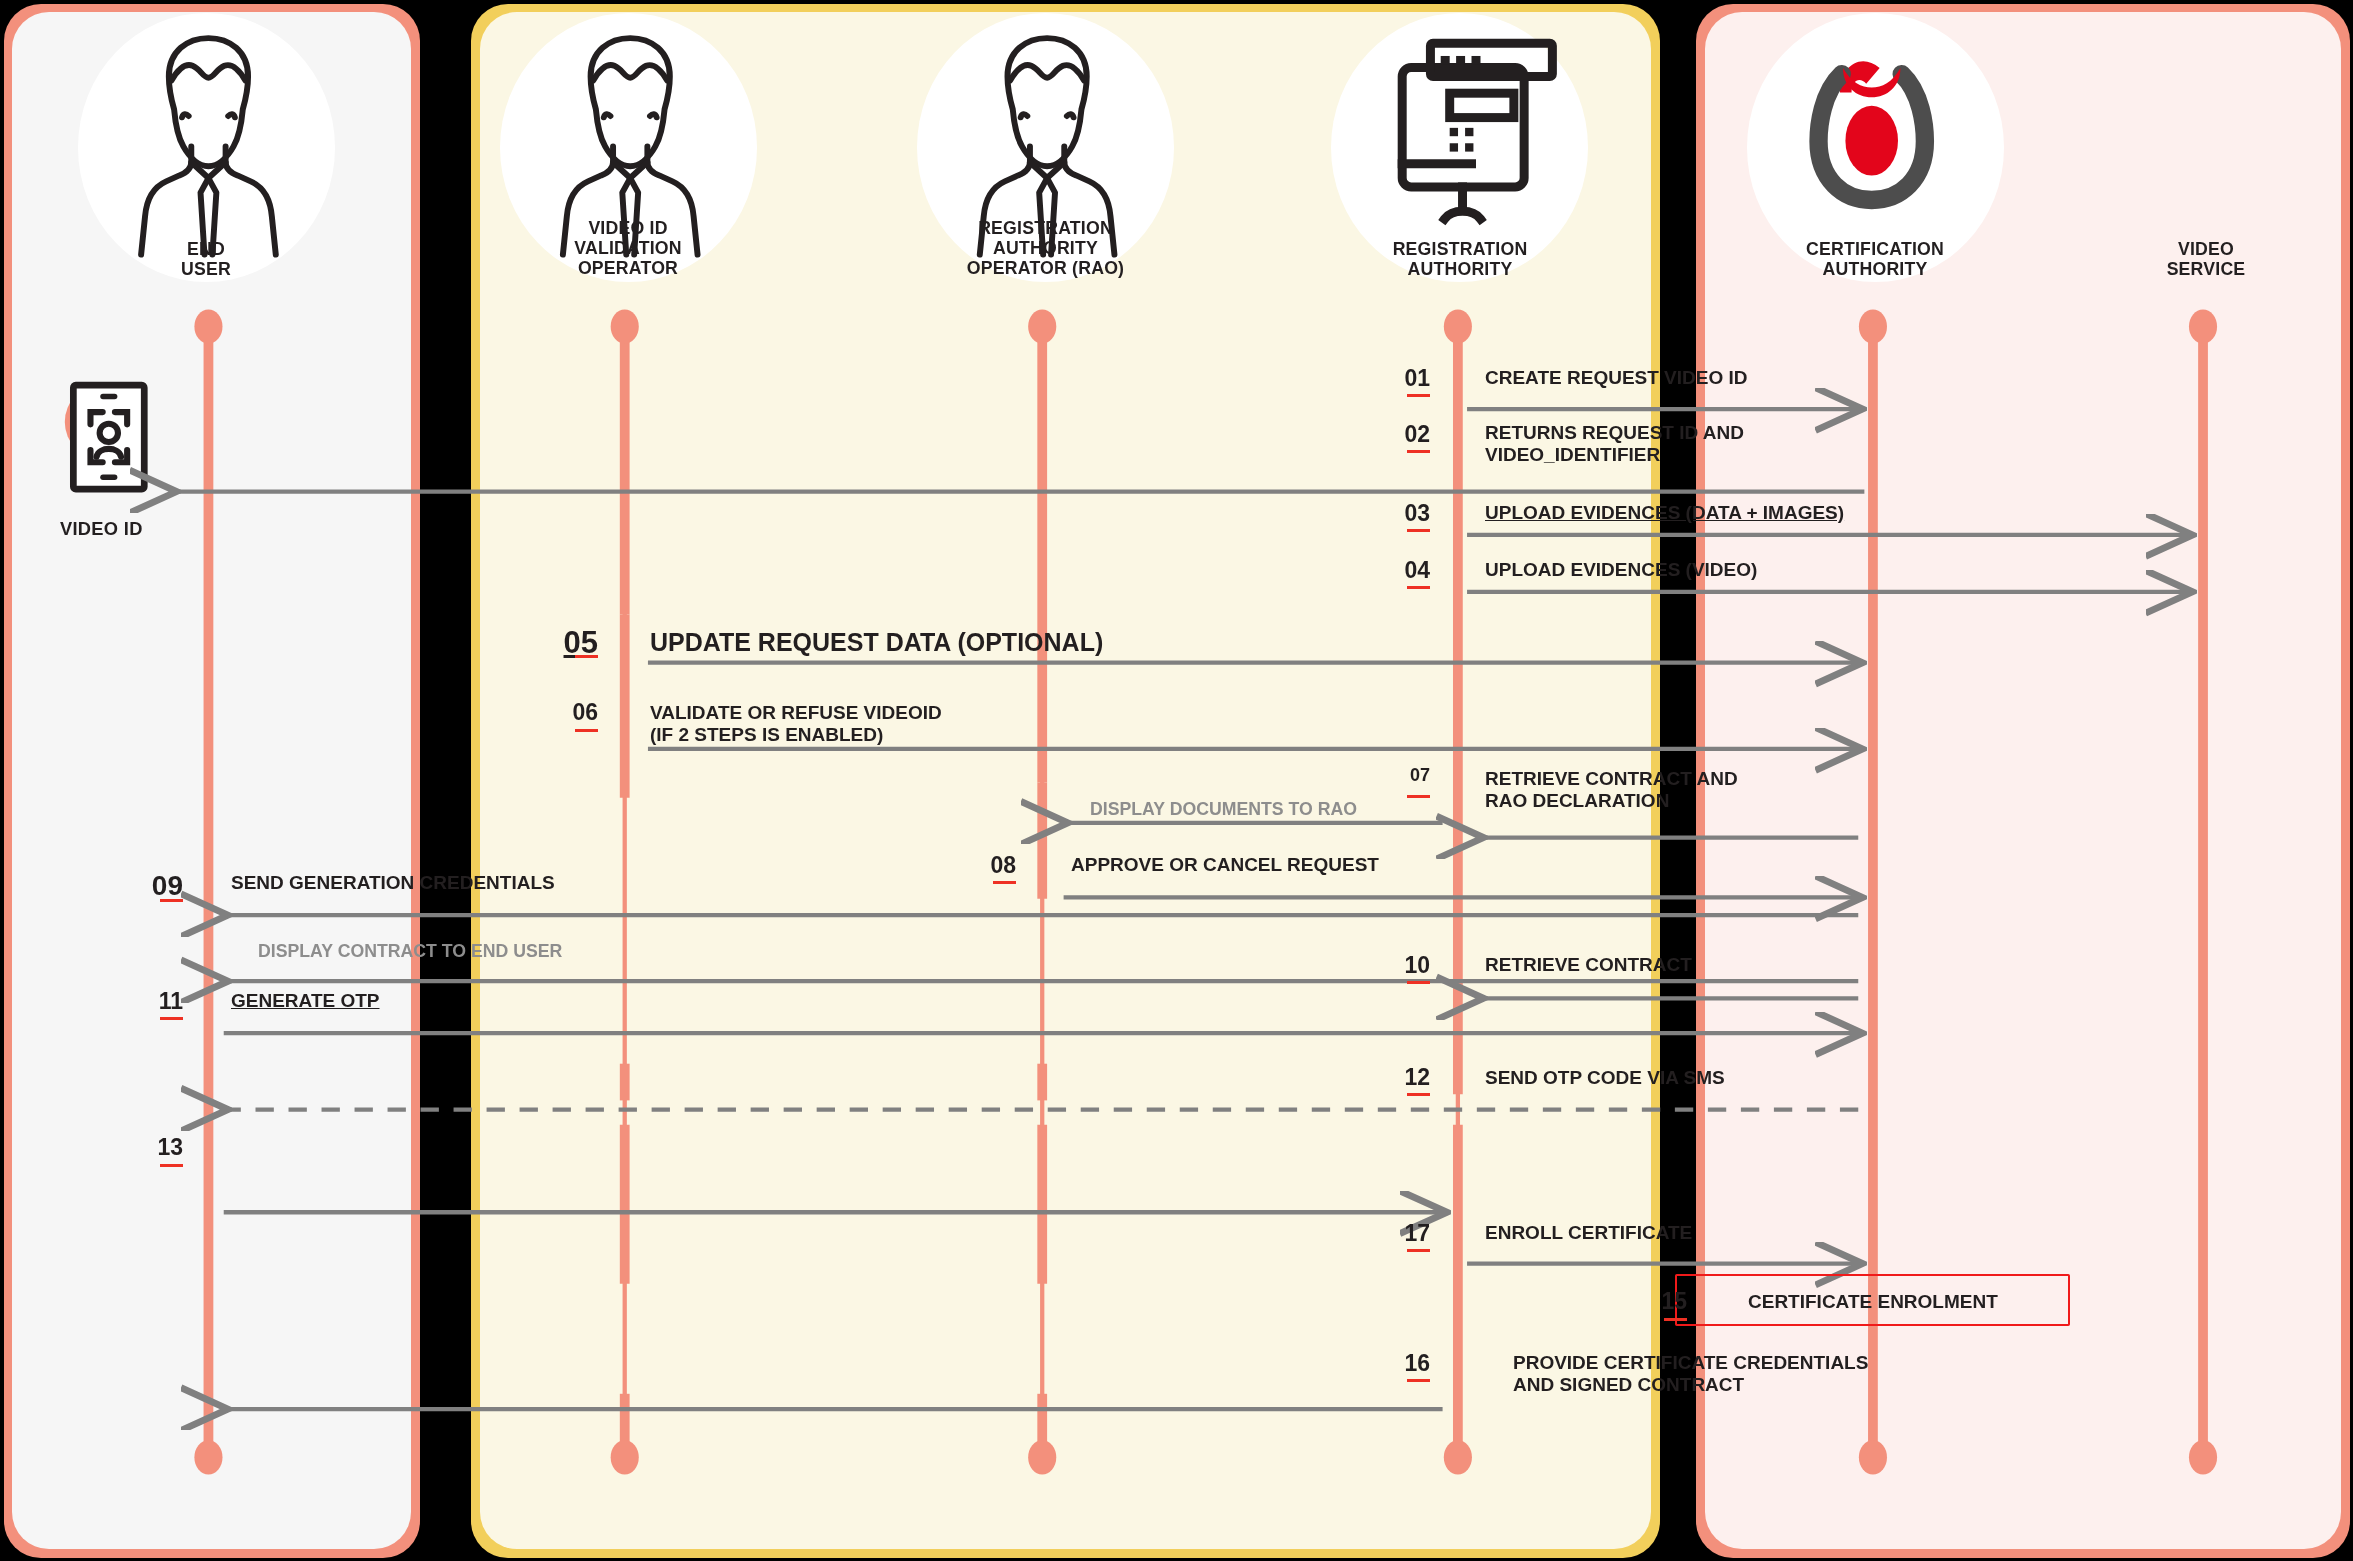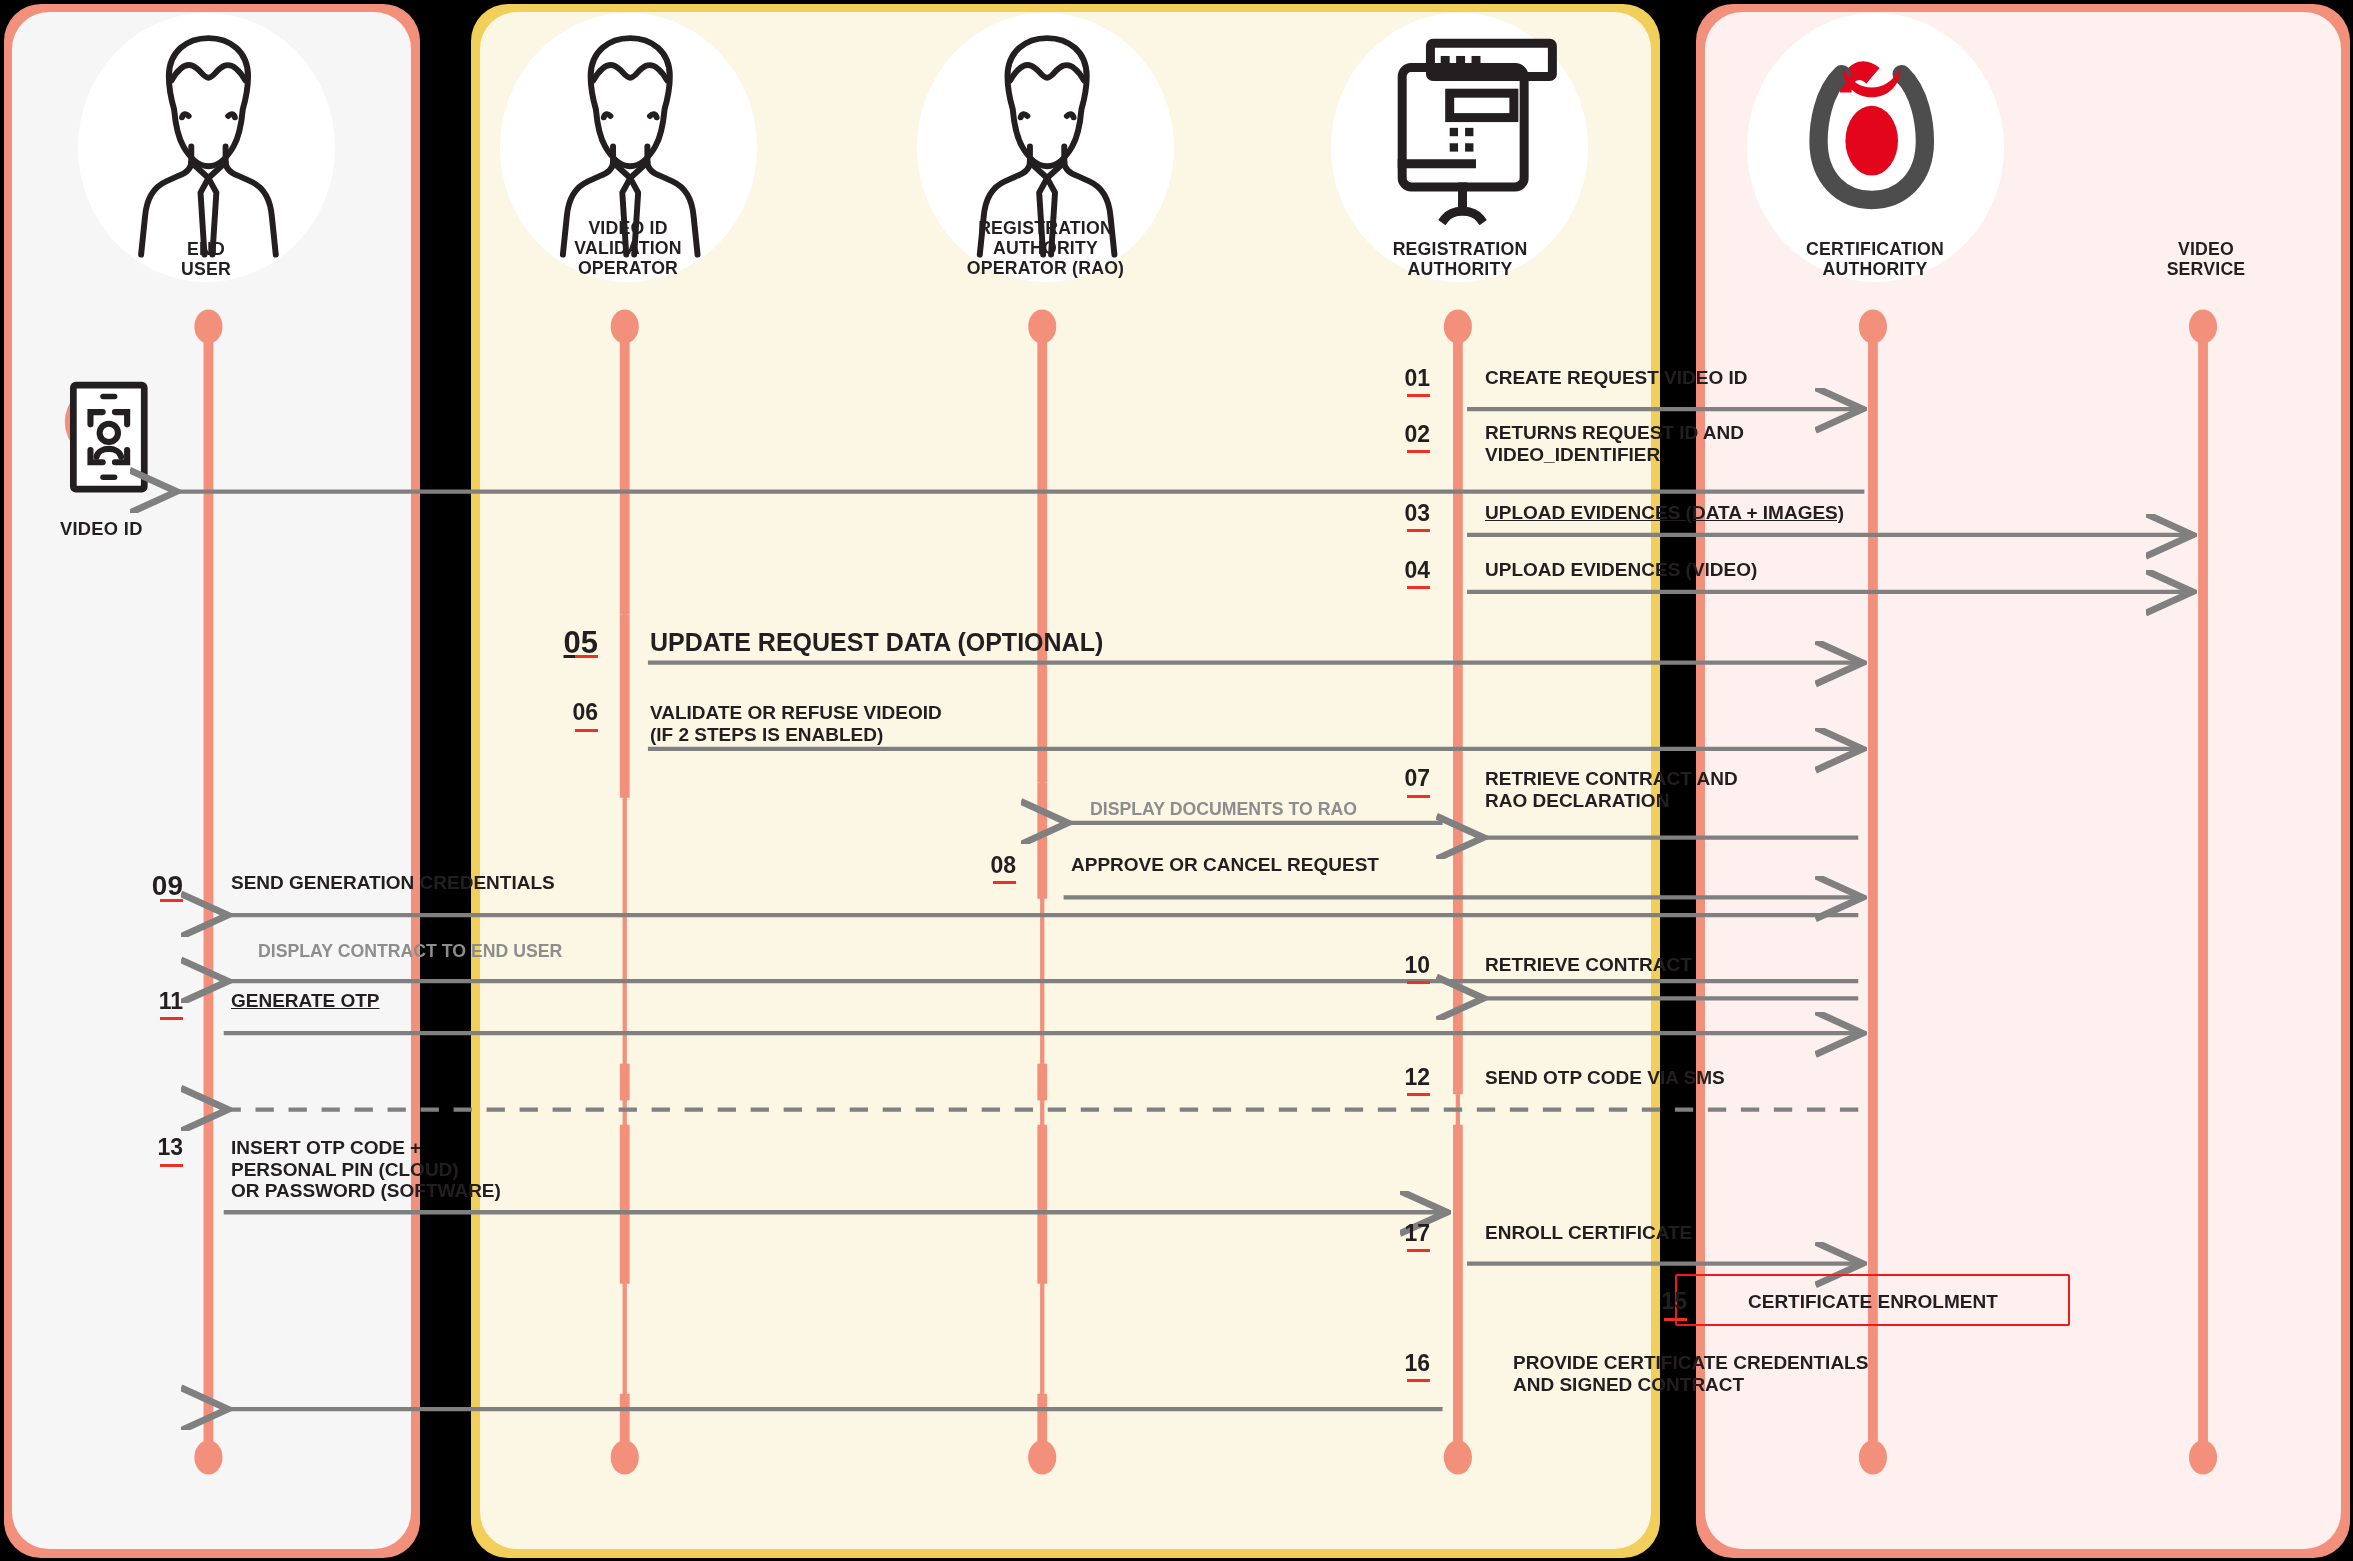--- a/index.html
+++ b/index.html
@@ -240,23 +240,20 @@
 (IF 2 STEPS IS ENABLED)</div>
   <div class="msg sub" style="left:1090px;top:799px;font-size:17.7px;">DISPLAY DOCUMENTS TO RAO</div>
   <div class="msg" style="left:1485px;top:768px;font-size:19px;">RETRIEVE CONTRACT AND
 RAO DECLARATION</div>
   <div class="msg" style="left:1071px;top:854px;font-size:19px;">APPROVE OR CANCEL REQUEST</div>
   <div class="msg" style="left:231px;top:872px;font-size:19px;">SEND GENERATION CREDENTIALS</div>
   <div class="msg sub" style="left:258px;top:941px;font-size:17.7px;">DISPLAY CONTRACT TO END USER</div>
   <div class="msg" style="left:1485px;top:954px;font-size:19px;">RETRIEVE CONTRACT</div>
   <div class="msg" style="left:231px;top:990px;font-size:19px;text-decoration:underline;">GENERATE OTP</div>
   <div class="msg" style="left:1485px;top:1067px;font-size:19px;">SEND OTP CODE VIA SMS</div>
-  <div class="msg" style="left:231px;top:1137px;font-size:19px;">INSERT OTP CODE +
-PERSONAL PIN (CLOUD)
-OR PASSWORD (SOFTWARE)</div>
   <div class="msg" style="left:1485px;top:1222px;font-size:19px;">ENROLL CERTIFICATE</div>
   <div class="msg" style="left:1748px;top:1291px;font-size:19px;">CERTIFICATE ENROLMENT</div>
   <div class="msg" style="left:1485px;top:1352px;font-size:19px;margin-left:28px;">PROVIDE CERTIFICATE CREDENTIALS
 AND SIGNED CONTRACT</div>
 
   <div class="badge" style="left:1675px;top:1274px;width:391px;height:48px;"></div>
 
   <div class="num" style="left:1381px;top:365px;width:49px;font-size:23px;">01</div>
   <div class="numline" style="left:1407px;top:394px;width:23px;"></div>
 
@@ -268,21 +265,21 @@
 
   <div class="num" style="left:1381px;top:557px;width:49px;font-size:23px;">04</div>
   <div class="numline" style="left:1407px;top:586px;width:23px;"></div>
 
   <div class="num" style="left:549px;top:625px;width:49px;font-size:31px;text-decoration:underline;">05</div>
   <div class="numline" style="left:575px;top:655px;width:23px;"></div>
 
   <div class="num" style="left:549px;top:699px;width:49px;font-size:23px;">06</div>
   <div class="numline" style="left:575px;top:729px;width:23px;"></div>
 
-  <div class="num" style="left:1381px;top:765px;width:49px;font-size:23px;">07</div>
+  <div class="num" style="left:1381px;top:765px;width:49px;font-size:18px;">07</div>
   <div class="numline" style="left:1407px;top:795px;width:23px;"></div>
 
   <div class="num" style="left:967px;top:852px;width:49px;font-size:23px;">08</div>
   <div class="numline" style="left:993px;top:881px;width:23px;"></div>
 
   <div class="num" style="left:134px;top:870px;width:49px;font-size:28px;">09</div>
   <div class="numline" style="left:160px;top:899px;width:23px;"></div>
 
   <div class="num" style="left:1381px;top:952px;width:49px;font-size:23px;">10</div>
   <div class="numline" style="left:1407px;top:981px;width:23px;"></div>

